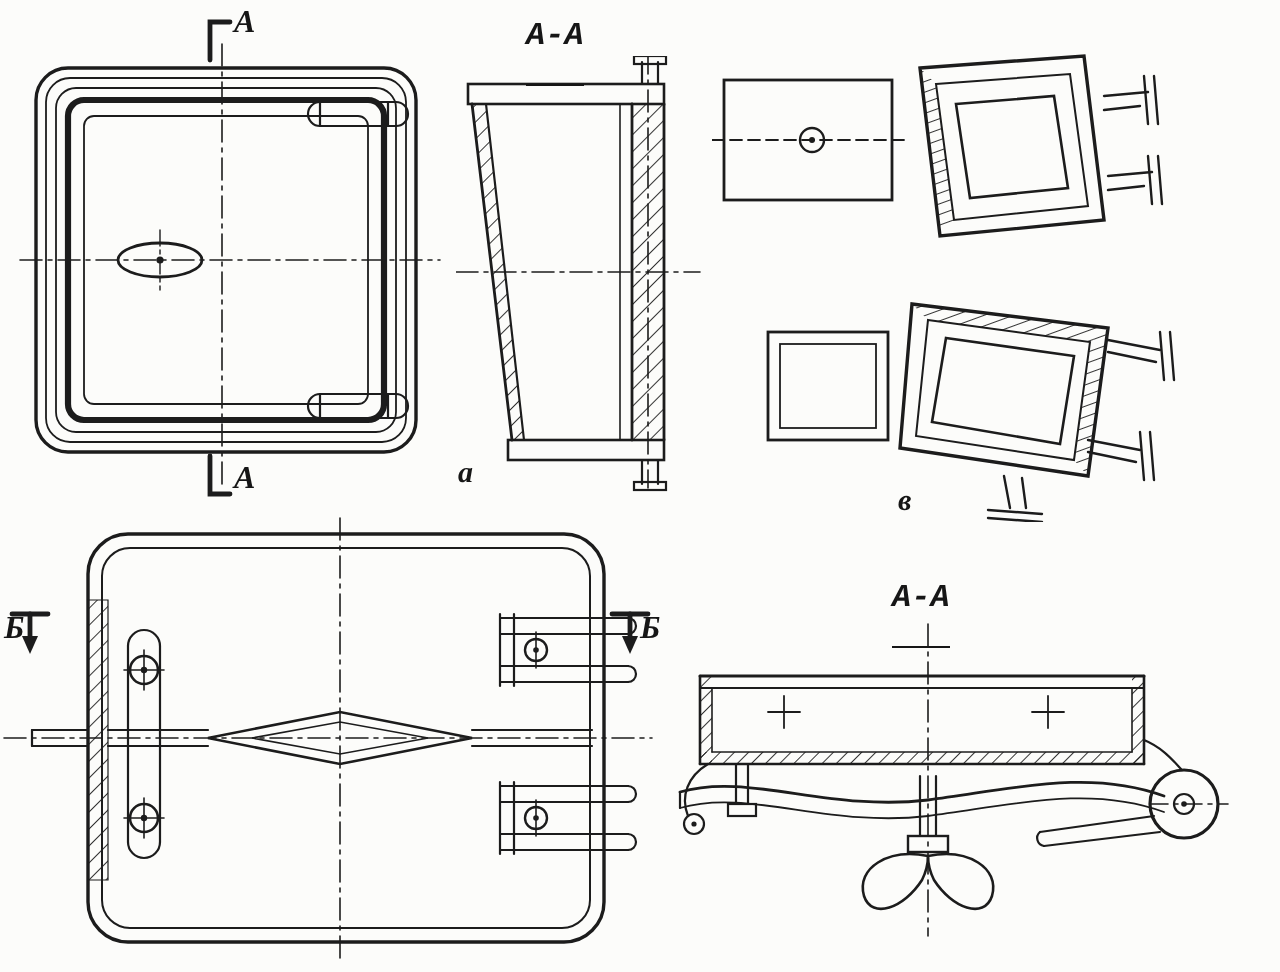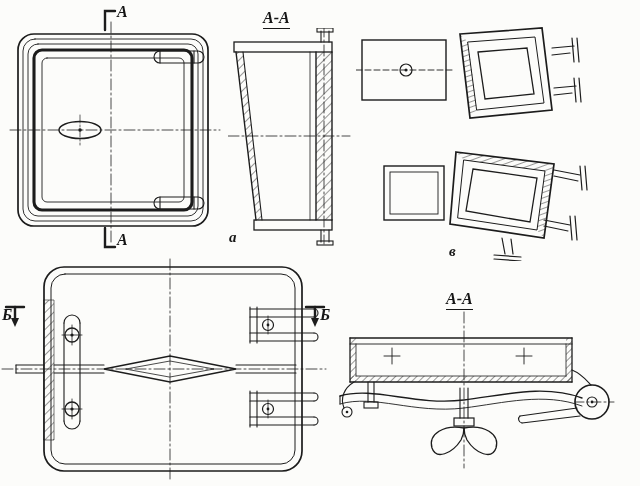--- a/index.html
+++ b/index.html
@@ -16,21 +16,21 @@
     position:absolute;
     font-family:"Liberation Serif", serif;
     font-weight:bold;
     font-style:italic;
     font-size:16px;
     line-height:1;
     color:#161616;
     white-space:nowrap;
   }
   .lbl.small{font-size:15px;}
-  .lbl.underl{border-bottom:1.6px solid #161616;padding-bottom:2px;}
+  .lbl.underl{border-bottom:1.6px solid #161616;padding-bottom:16px;font-family:Liberation Mono, monospace;}
 </style>
 </head>
 <body>
 
 <div class="canvas">
 
   <svg class="fig" style="left:8px;top:2px" width="215" height="252" viewBox="0 0 215 252">
     <g stroke="#1c1c1c" fill="none" stroke-width="1.1" stroke-linecap="round">
 
       <line x1="103" y1="20" x2="103" y2="240" stroke-width="0.8" stroke-dasharray="11 3 2 3"></line>

